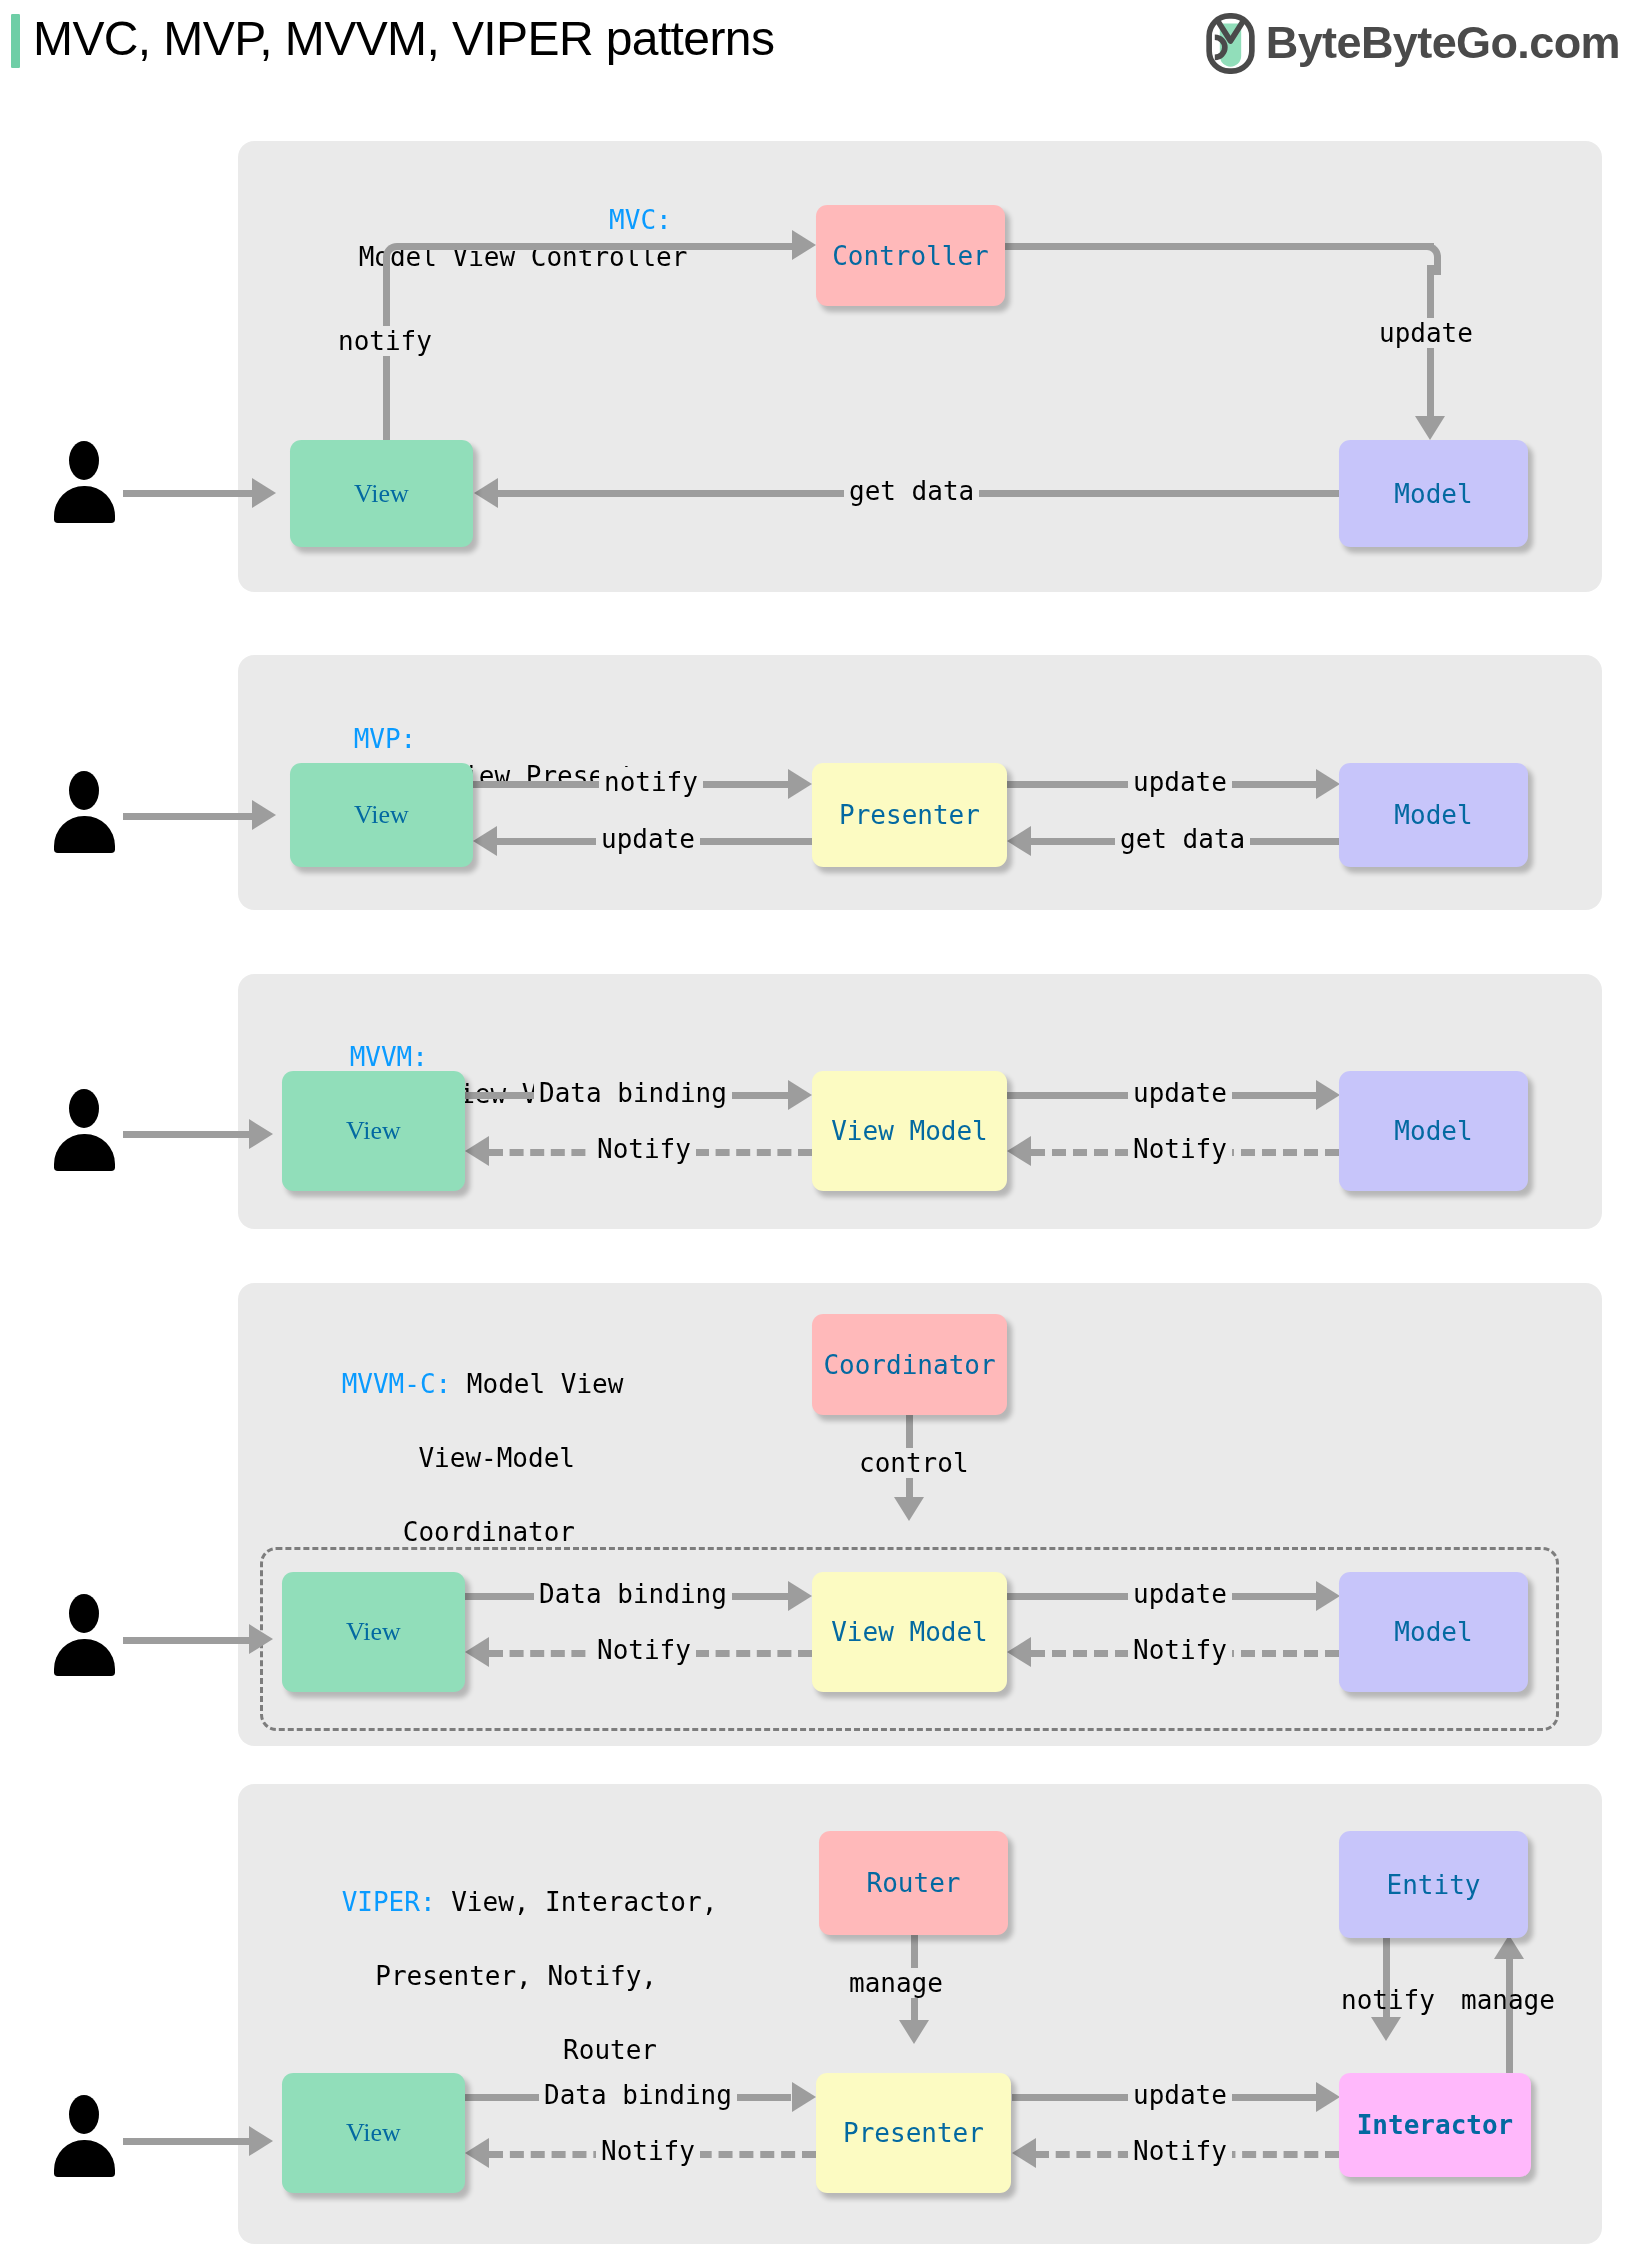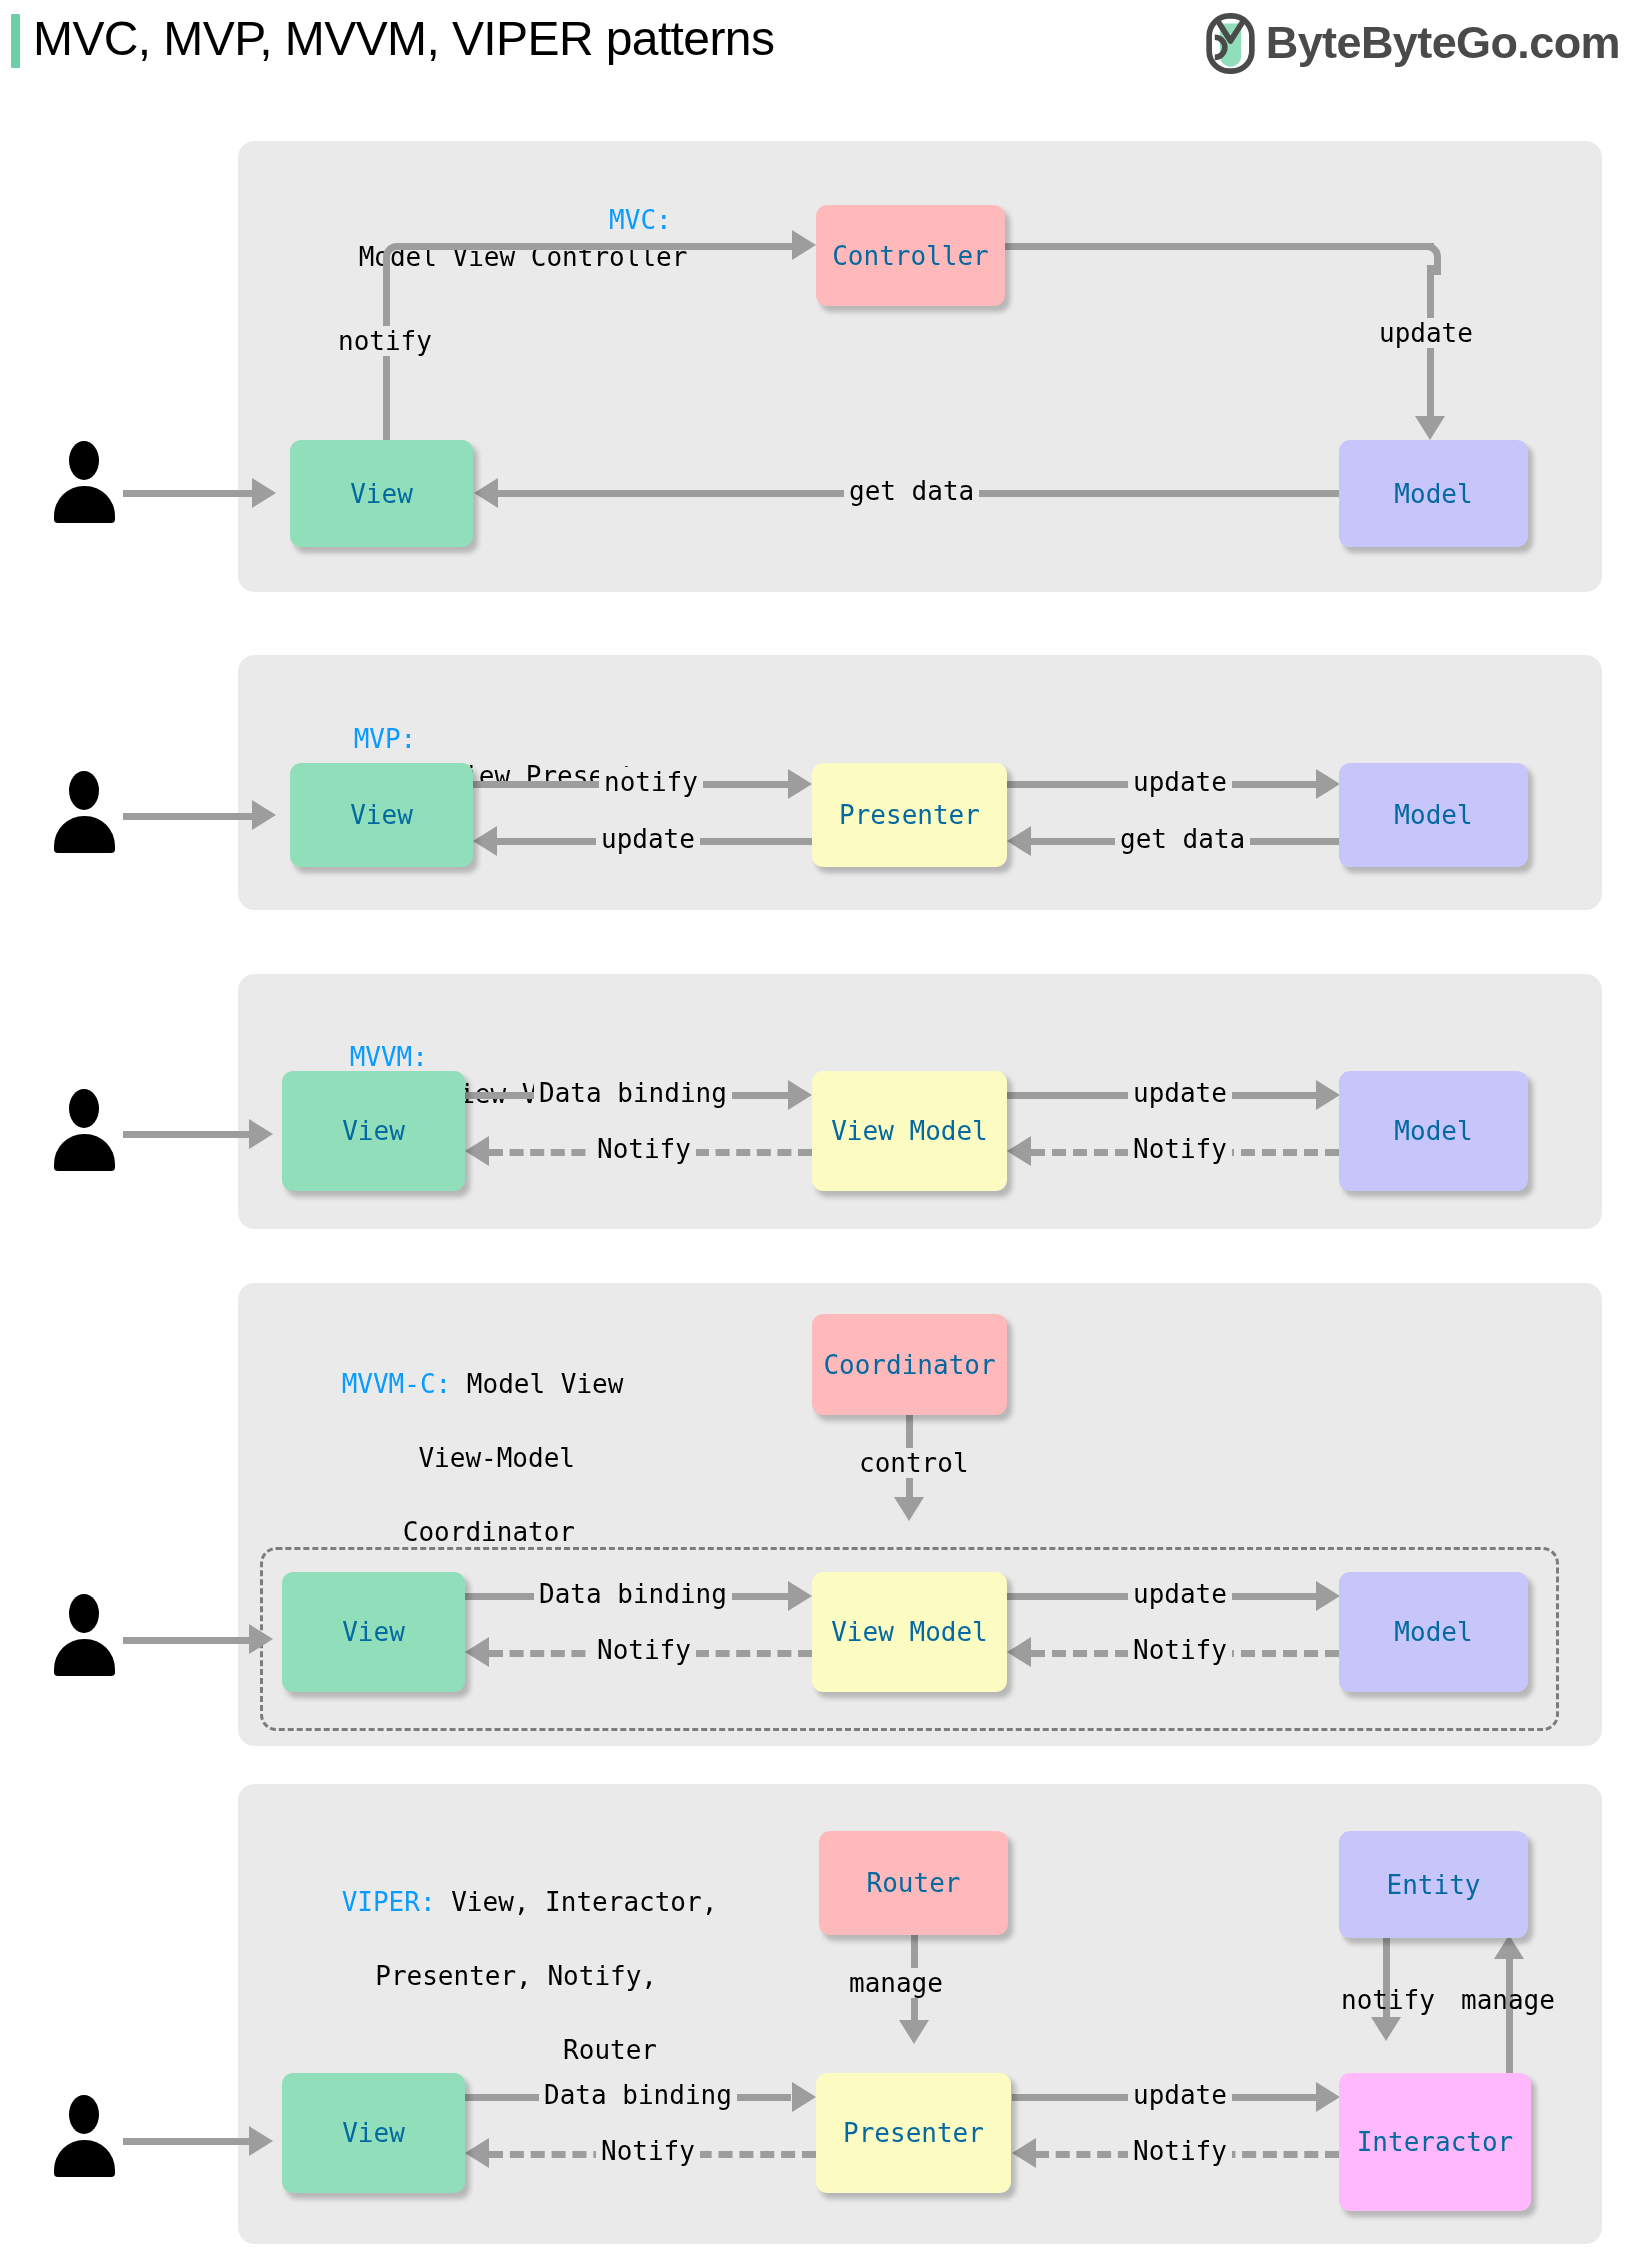--- a/index.html
+++ b/index.html
@@ -35,21 +35,21 @@
   .section-title .abbr{color:#0A9BFF;}
 
   
   .node{
     position:absolute;border-radius:11.3px;
     display:flex;align-items:center;justify-content:center;
     font-size:26px;color:#0369a1;white-space:nowrap;
     box-shadow:4.4px 5.7px 5.7px rgba(0,0,0,.22);
     z-index:6;
   }
-  .n-view{background:#91DEBA;}
+  .n-view{background:#91DEBA;font-family:Liberation Serif, serif;}
   .n-model{background:#C7C5FA;}
   .n-ctrl{background:#FFB9BA;}
   .n-pres{background:#FCFBC2;}
   .n-inter{background:#FFB8FB;}
 
   
   .user{position:absolute;width:61px;height:82px;z-index:6;}
   .user .head{position:absolute;left:15px;top:0;width:30px;height:39px;background:#000;border-radius:50%;}
   .user .body{position:absolute;left:0;top:45px;width:61px;height:37px;background:#000;border-radius:30px 30px 3.8px 3.8px;}
 
@@ -276,21 +276,21 @@
 
   <div class="user" style="left:54px;top:2095px;">
     <div class="head"></div>
     <div class="body"></div>
   </div>
   <div class="hline" style="left:123px;top:2138px;width:126px;"></div>
   <div class="arrow ar-right" style="left:249px;top:2126px;"></div>
 
   <div class="node n-view" style="left:282px;top:2073px;width:183px;height:120px;">View</div>
   <div class="node n-pres" style="left:816px;top:2073px;width:195px;height:120px;">Presenter</div>
-  <div class="node n-inter" style="left:1339px;top:2073px;width:192px;height:138px;">Interactor</div>
+  <div class="node n-inter" style="left:1339px;top:2073px;width:192px;height:104px;font-weight:bold;">Interactor</div>
 
   <div class="hline" style="left:465px;top:2094px;width:326px;"></div>
   <div class="arrow ar-right" style="left:792px;top:2082px;"></div>
   <div class="edge-label" style="left:539px;top:2080px;">Data binding</div>
 
   <div class="hline dash" style="left:489px;top:2151px;width:327px;"></div>
   <div class="arrow ar-left" style="left:465px;top:2138px;"></div>
   <div class="edge-label" style="left:596px;top:2136px;">Notify</div>
 
   <div class="hline" style="left:1012px;top:2094px;width:304px;"></div>

